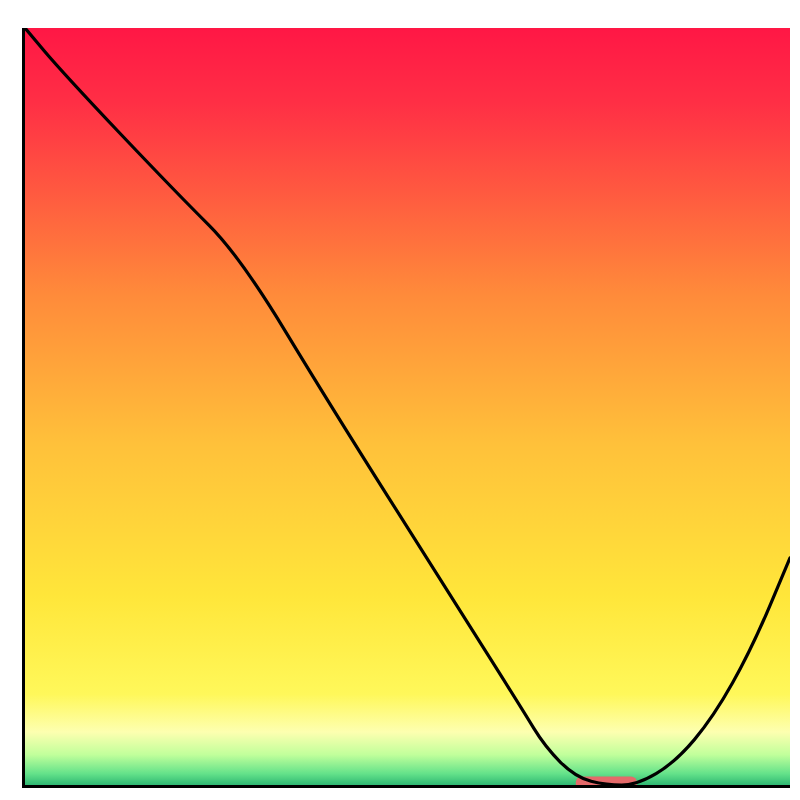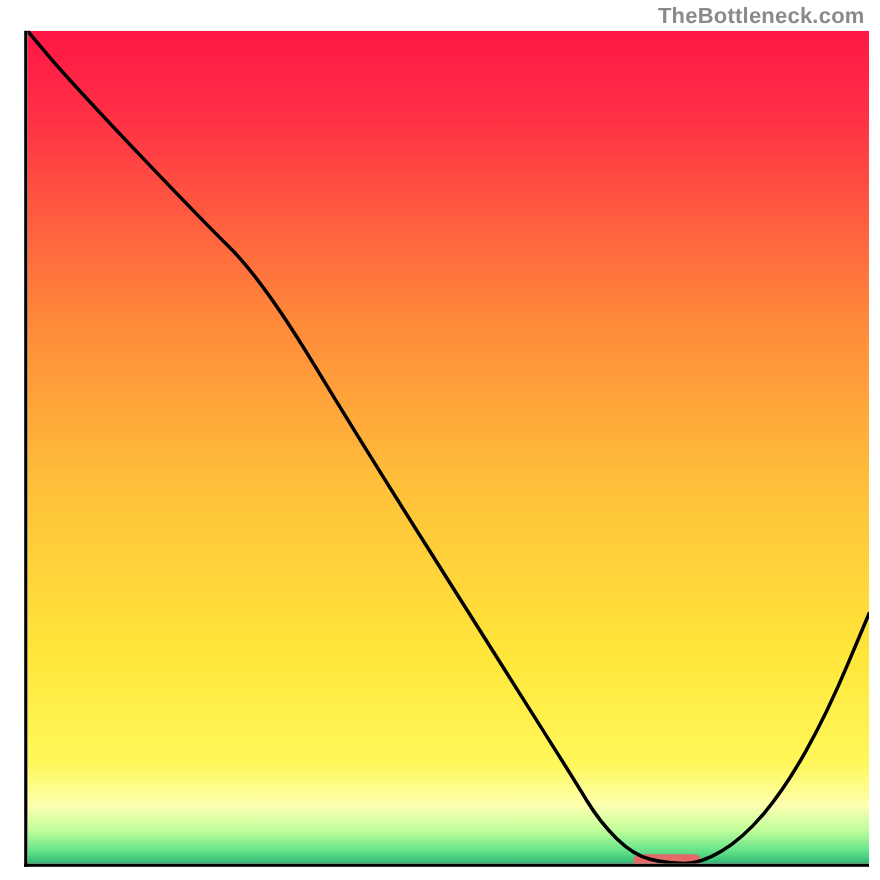--- a/index.html
+++ b/index.html
@@ -47,21 +47,20 @@
     position: absolute;
     left: 0;
     top: 0;
   }
 </style>
 </head>
 <body>
 
 <div class="container">
 
-  <div class="watermark">TheBottleneck.com</div>
 
   <div class="plot-area">
     <svg class="curve-svg" width="765" height="757" viewBox="0 0 765 757">
       <defs>
         <linearGradient id="bg-grad" x1="0" y1="0" x2="0" y2="1">
             <stop offset="0%" stop-color="#ff1745"></stop>
             <stop offset="10%" stop-color="#ff2f45"></stop>
             <stop offset="35%" stop-color="#ff8a3a"></stop>
             <stop offset="55.00000000000001%" stop-color="#ffc13a"></stop>
             <stop offset="75%" stop-color="#ffe63a"></stop>

